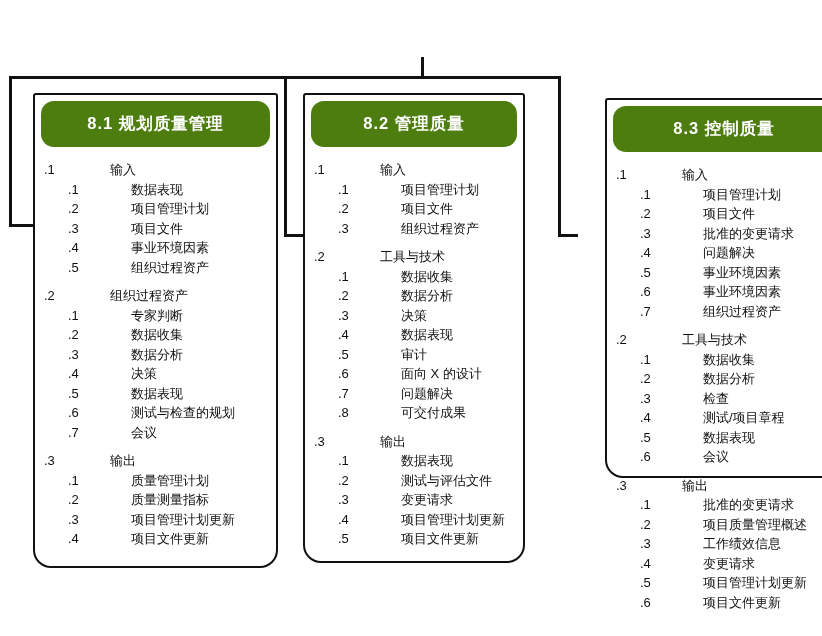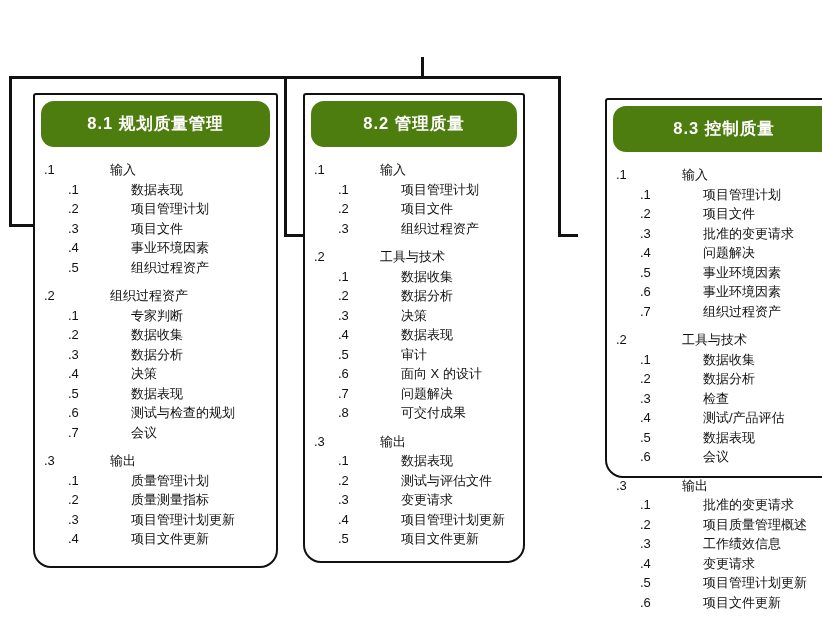--- a/index.html
+++ b/index.html
@@ -283,21 +283,21 @@
           <div class="row l2">
             <span class="num">.2</span>
             <span class="lbl">数据分析</span>
           </div>
           <div class="row l2">
             <span class="num">.3</span>
             <span class="lbl">检查</span>
           </div>
           <div class="row l2">
             <span class="num">.4</span>
-            <span class="lbl">测试/产品评估</span>
+            <span class="lbl">测试/项目章程</span>
           </div>
           <div class="row l2">
             <span class="num">.5</span>
             <span class="lbl">数据表现</span>
           </div>
           <div class="row l2">
             <span class="num">.6</span>
             <span class="lbl">会议</span>
           </div>
         </div>

